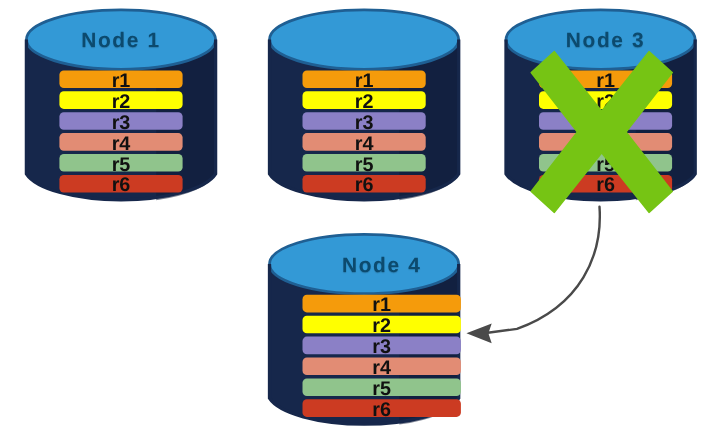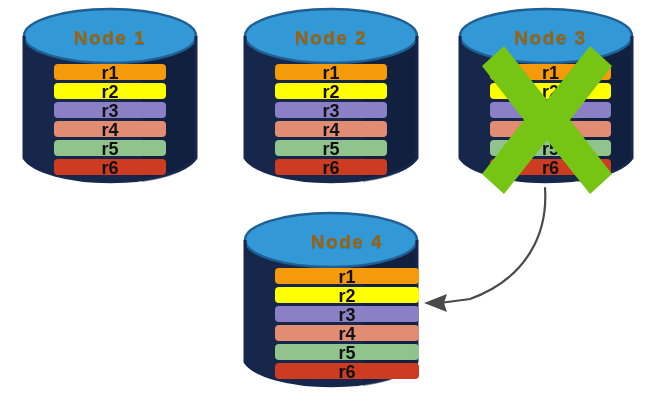--- a/index.html
+++ b/index.html
@@ -29,21 +29,21 @@
     position: absolute;
     left: 0;
     top: 0;
     overflow: visible;
   }
   .node-title {
     position: absolute;
     left: 0;
     width: 100%;
     text-align: center;
-    color: #a16207;
+    color: #0c4a6e;
     font-weight: bold;
     font-size: 19px;
     letter-spacing: 1.5px;
     line-height: 1;
     z-index: 3;
     pointer-events: none;
     text-shadow: 0 1px 1px rgba(0,0,0,0.18);
   }
   .rows {
     position: absolute;
@@ -120,21 +120,20 @@
     </div>
   </div>
 
   <div class="node" id="node-2" style="left:243px; top:6px; width:176px; height:182px;">
     <svg class="cyl-svg" width="176" height="182" viewBox="0 0 176 182" aria-hidden="true">
       <path d="M2,30 L2,152 A88,30 0 0 0 174,152 L174,30 Z" fill="#16274B"></path>
       <path d="M120,32 L120,176 A88,30 0 0 0 174,152 L174,30 Z" fill="#101C38" opacity="0.55"></path>
       <ellipse cx="88" cy="30" rx="86" ry="27" fill="#3399D6" stroke="#1F5F93" stroke-width="2.5"></ellipse>
       <path d="M2,30 L2,152 A88,30 0 0 0 174,152 L174,30" fill="none" stroke="#16274B" stroke-width="3"></path>
     </svg>
-    <div class="node-title" style="top:22px;">Node  2</div>
     <div class="rows" style="top:58px; padding:0 32px; box-sizing:border-box;">
       <div class="row" style="background:#F59B0B;">
         <span>r1</span>
       </div>
       <div class="row" style="background:#FFFF00;">
         <span>r2</span>
       </div>
       <div class="row" style="background:#8B80C6;">
         <span>r3</span>
       </div>

